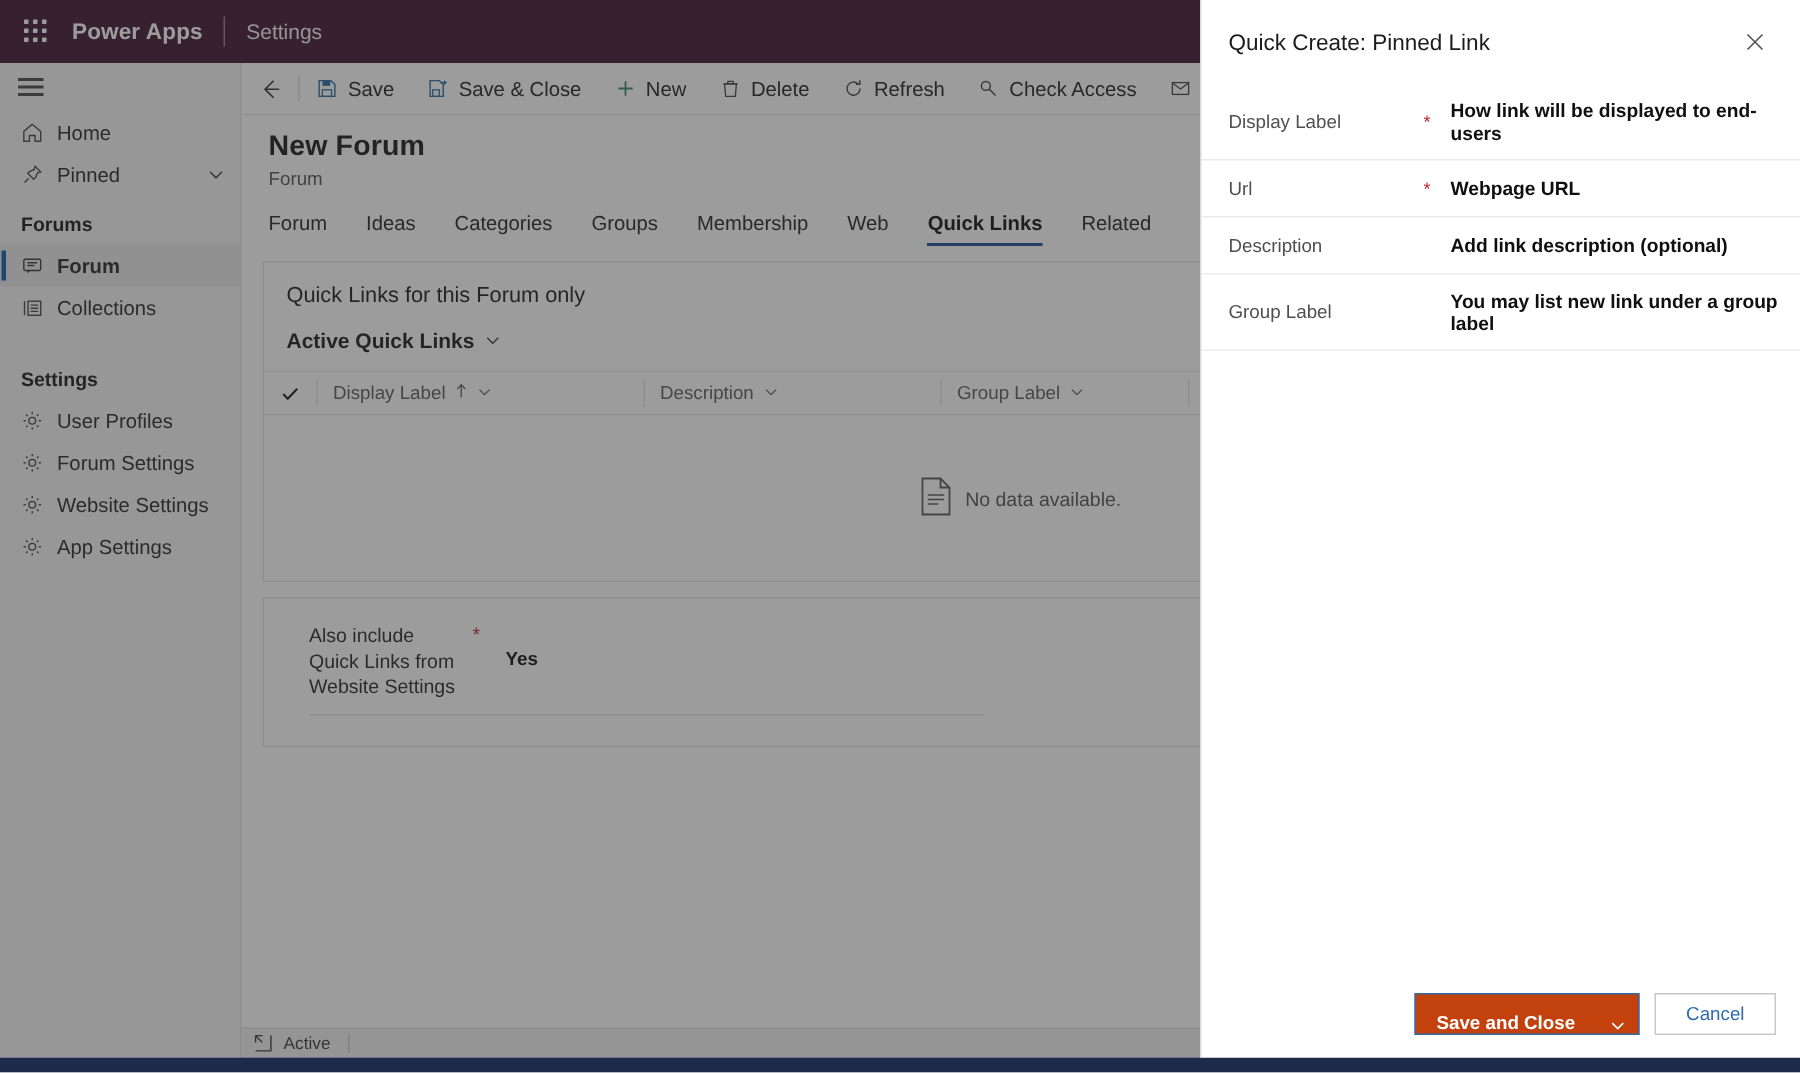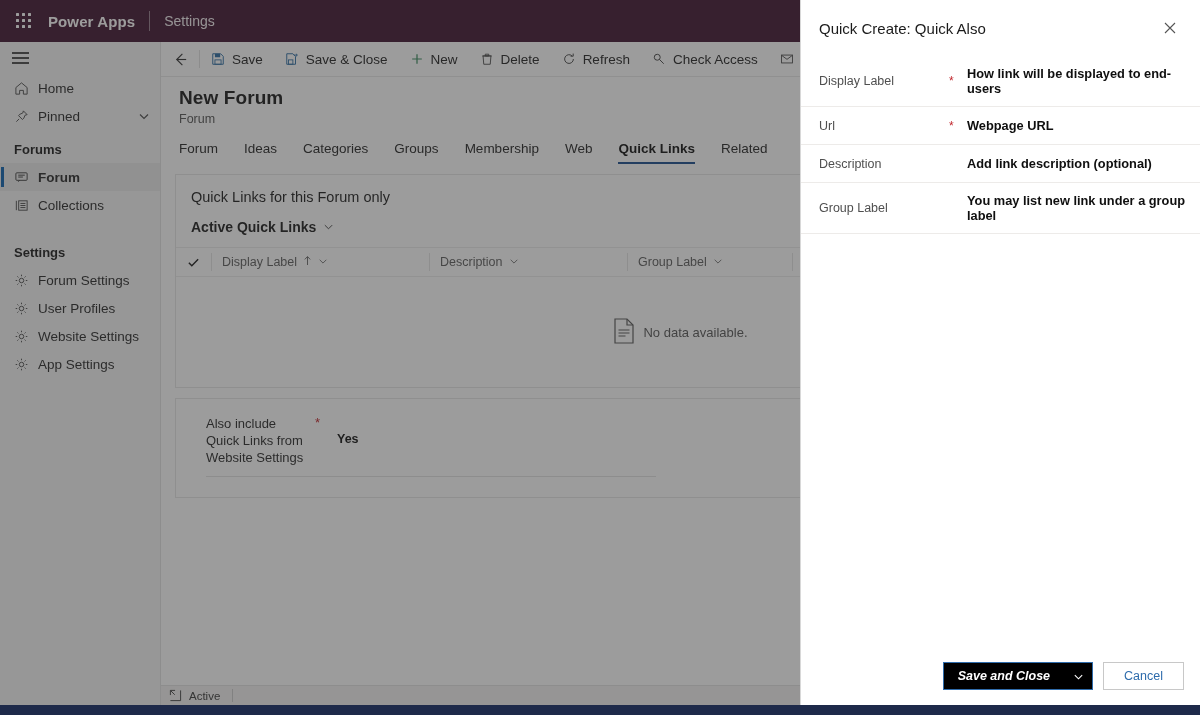--- a/index.html
+++ b/index.html
@@ -129,22 +129,22 @@
     border-bottom: 1px solid #edebe9;
   }
   .qc-flabel { width: 130px; font-size: 12.5px; color: #4f4f4f; }
   .qc-fstar { width: 18px; font-size: 12px; color: #c1272d; }
   .qc-fval { flex: 1; font-size: 12.8px; font-weight: bold; color: #0f0f0f; }
   .qc-footer {
     height: 58px; display: flex; align-items: center; justify-content: flex-end; gap: 10px;
     padding: 0 16px;
   }
   .btn-primary {
-    display: flex; align-items: center; height: 28px; cursor: pointer;
-    background: #000000; color: #fff; border: 1px solid #2f6cac; font-style: italic;
+    display: flex; align-items: flex-end; height: 28px; cursor: pointer;
+    background: #c2410c; color: #fff; border: 1px solid #2f6cac;
   }
   .btn-primary .bp-label { display: flex; align-items: center; padding: 0 14px; font-size: 12.5px; font-weight: bold; }
   .btn-primary .bp-div { width: 1px; background: rgba(255,255,255,.55); }
   .btn-primary .bp-chev { display: flex; align-items: center; justify-content: center; width: 27px; }
   .btn-secondary {
     height: 28px; display: flex; align-items: center; justify-content: center;
     padding: 0 20px; font-size: 12.5px; color: #2f6cac;
     background: #fff; border: 1px solid #c8c8c8; cursor: pointer;
   }
 </style>
@@ -231,30 +231,30 @@
       <div class="nav-spacer"></div>
       <div class="nav-section">Settings</div>
 
       <div class="nav-item">
         <span class="ico">
           <svg width="15" height="15" viewBox="0 0 16 16">
               <circle cx="8" cy="8" r="2.4" fill="none" stroke="#4a4a4a" stroke-width="1"></circle>
               <path d="M8 1.8v1.6M8 12.6v1.6M1.8 8h1.6M12.6 8h1.6M3.6 3.6l1.1 1.1M11.3 11.3l1.1 1.1M12.4 3.6l-1.1 1.1M4.7 11.3l-1.1 1.1" stroke="#4a4a4a" stroke-width="1"></path>
             </svg>
         </span>
-        <span class="lbl">Forum Settings</span>
+        <span class="lbl">User Profiles</span>
       </div>
       <div class="nav-item">
         <span class="ico">
           <svg width="15" height="15" viewBox="0 0 16 16">
               <circle cx="8" cy="8" r="2.4" fill="none" stroke="#4a4a4a" stroke-width="1"></circle>
               <path d="M8 1.8v1.6M8 12.6v1.6M1.8 8h1.6M12.6 8h1.6M3.6 3.6l1.1 1.1M11.3 11.3l1.1 1.1M12.4 3.6l-1.1 1.1M4.7 11.3l-1.1 1.1" stroke="#4a4a4a" stroke-width="1"></path>
             </svg>
         </span>
-        <span class="lbl">User Profiles</span>
+        <span class="lbl">Forum Settings</span>
       </div>
       <div class="nav-item">
         <span class="ico">
           <svg width="15" height="15" viewBox="0 0 16 16">
               <circle cx="8" cy="8" r="2.4" fill="none" stroke="#4a4a4a" stroke-width="1"></circle>
               <path d="M8 1.8v1.6M8 12.6v1.6M1.8 8h1.6M12.6 8h1.6M3.6 3.6l1.1 1.1M11.3 11.3l1.1 1.1M12.4 3.6l-1.1 1.1M4.7 11.3l-1.1 1.1" stroke="#4a4a4a" stroke-width="1"></path>
             </svg>
         </span>
         <span class="lbl">Website Settings</span>
       </div>
@@ -467,21 +467,21 @@
       <div class="sb-text">Active</div>
       <div class="sb-sep"></div>
     </div>
   </div>
 
   <div class="dimmer"></div>
   <div class="dimmer-bottom"></div>
 
   <div class="qc-panel">
     <div class="qc-header">
-      <div class="qc-title">Quick Create: Quick Also</div>
+      <div class="qc-title">Quick Create: Pinned Link</div>
       <div class="qc-close">
         <svg width="14" height="14" viewBox="0 0 14 14">
             <path d="M2 2l10 10M12 2L2 12" stroke="#555" stroke-width="1.1"></path>
           </svg>
       </div>
     </div>
 
     <div class="qc-body">
       <div class="qc-field">
         <div class="qc-flabel">Display Label</div>

